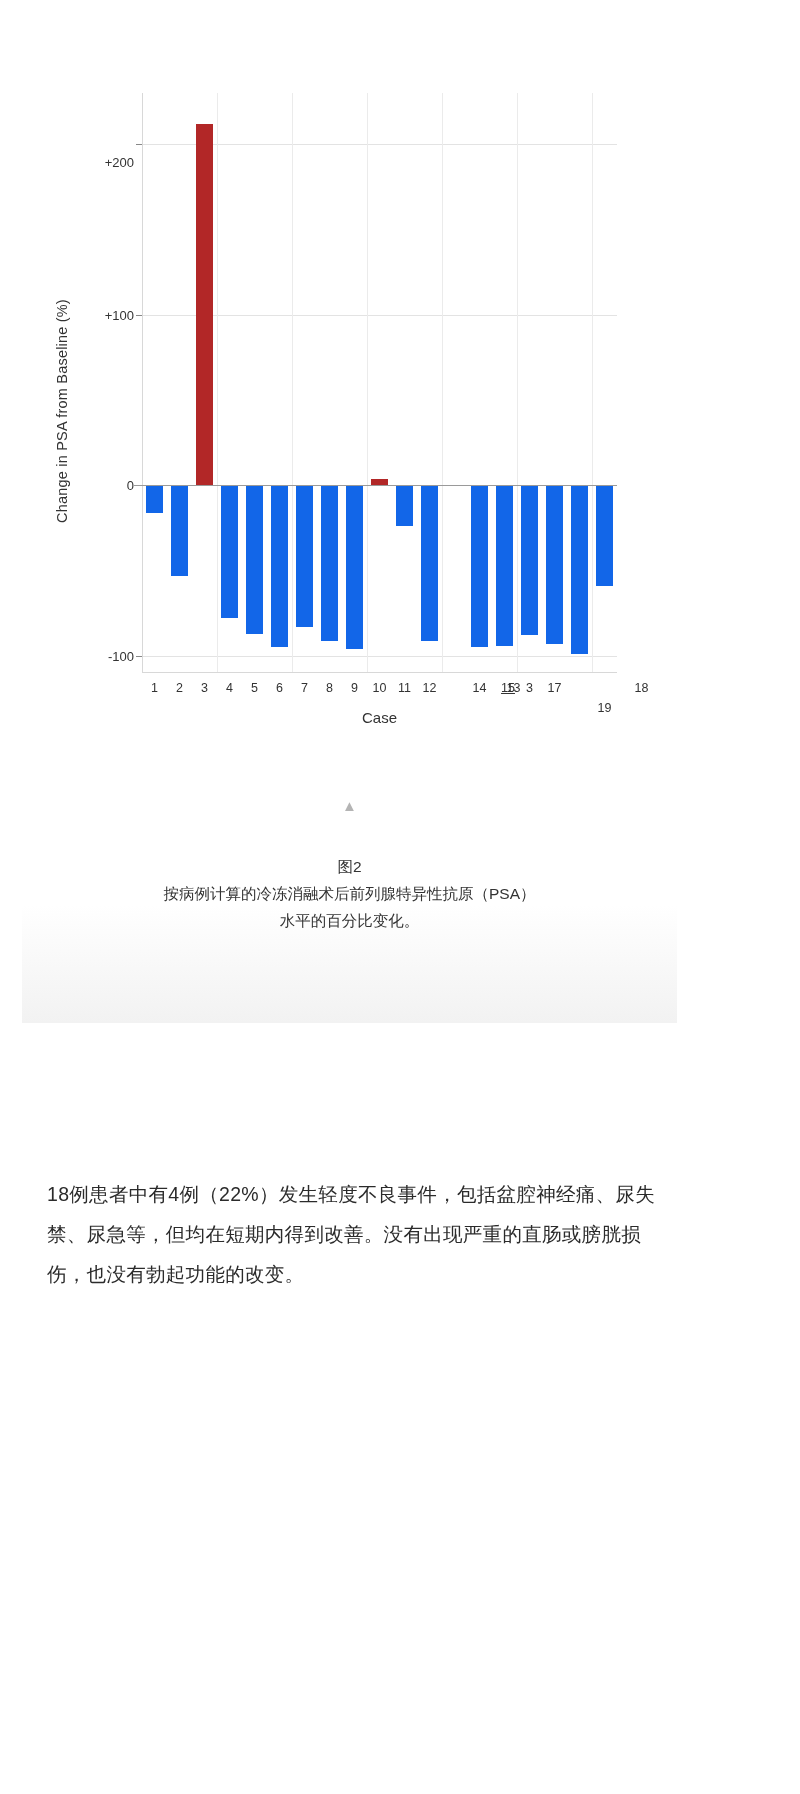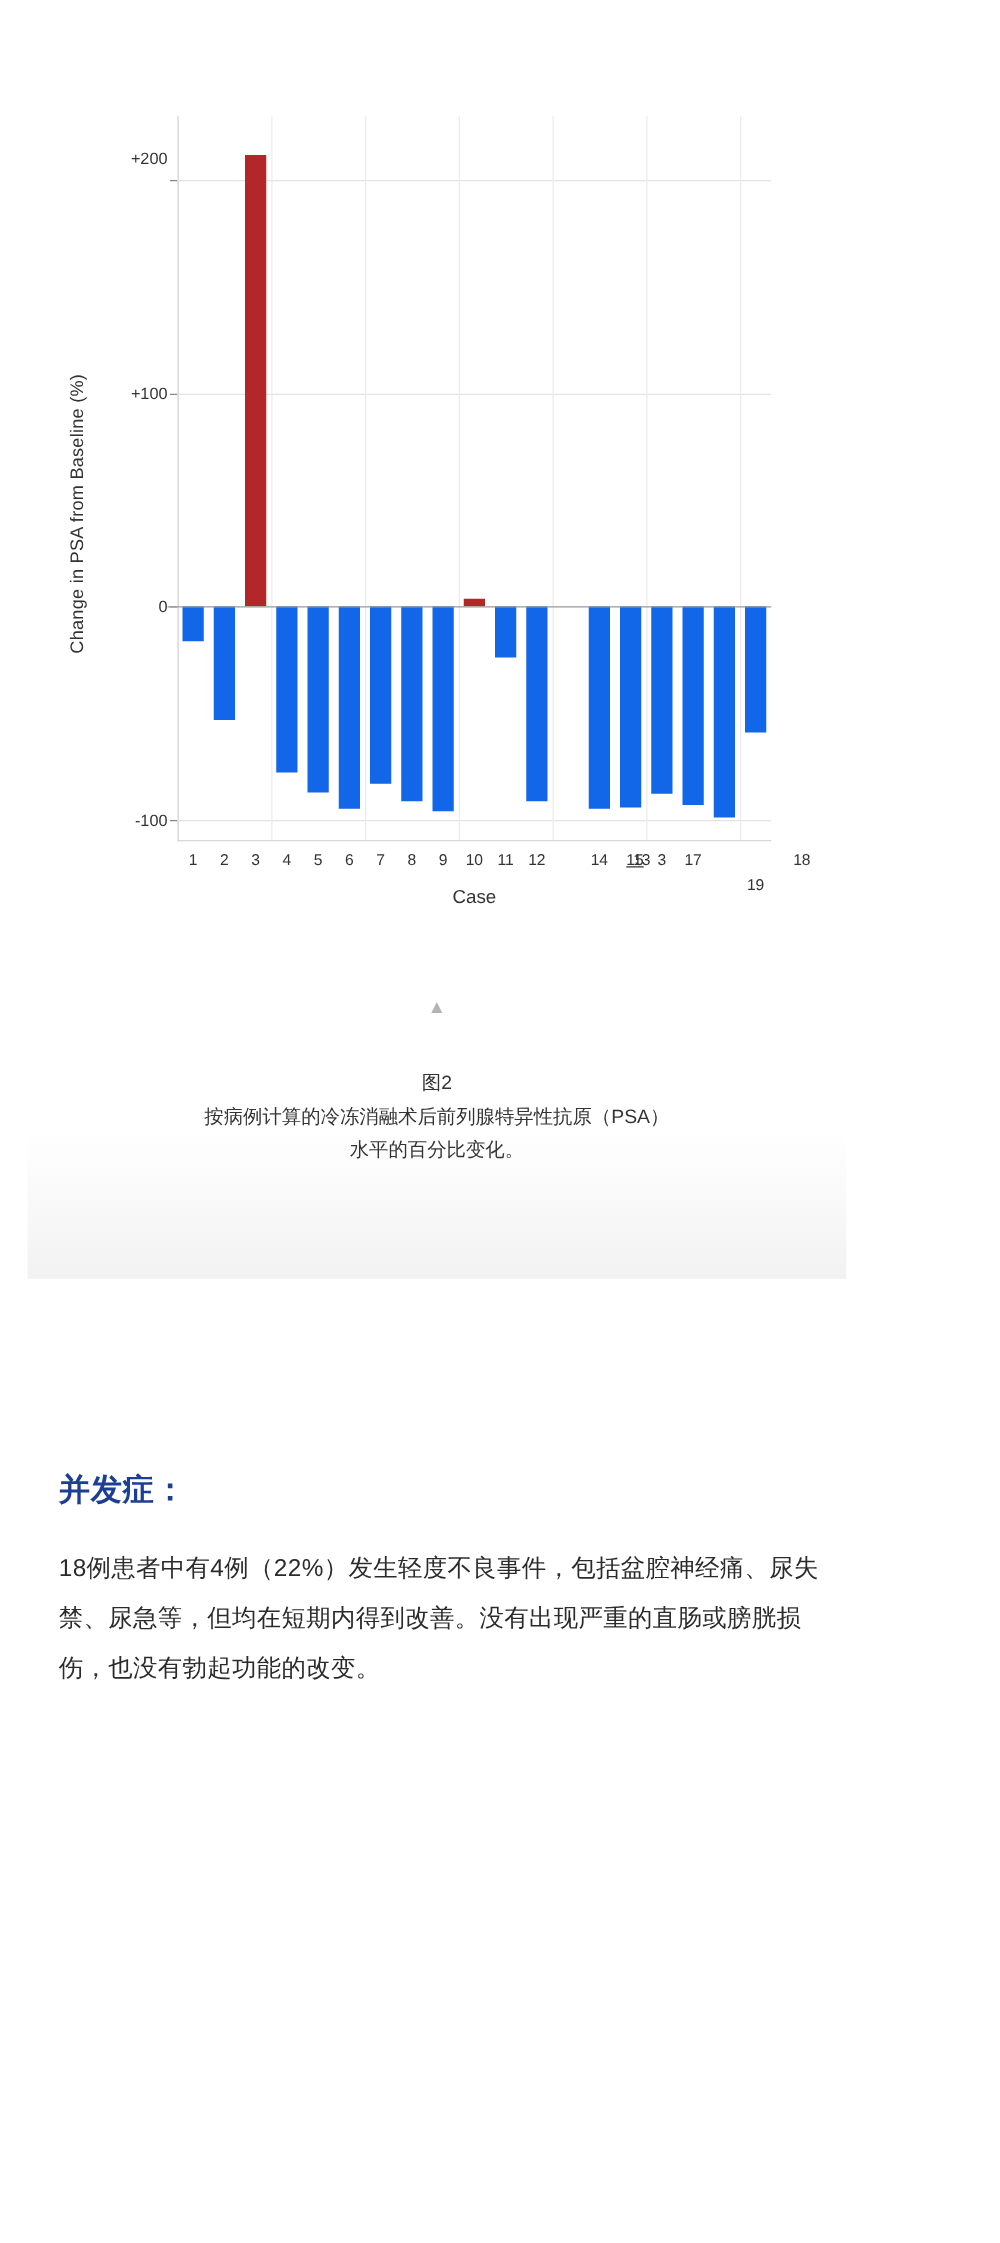--- a/index.html
+++ b/index.html
@@ -212,21 +212,21 @@
         <div class="plot" id="plot">
             <div class="gridline-h" style="top: 562.941px;"></div>
             <div class="ytick" style="top: 562.941px;">-100</div>
             <div class="ytick-mark" style="top: 562.941px;"></div>
             <div class="ytick" style="top: 392.353px;">0</div>
             <div class="ytick-mark" style="top: 392.353px;"></div>
             <div class="gridline-h" style="top: 221.765px;"></div>
             <div class="ytick" style="top: 221.765px;">+100</div>
             <div class="ytick-mark" style="top: 221.765px;"></div>
             <div class="gridline-h" style="top: 51.1765px;"></div>
-            <div class="ytick" style="top: 34px;">+200</div>
+            <div class="ytick" style="top: 69px;">+200</div>
             <div class="ytick-mark" style="top: 51.1765px;"></div>
             <div class="gridline-v" style="left: 0px;"></div>
             <div class="gridline-v" style="left: 75px;"></div>
             <div class="gridline-v" style="left: 150px;"></div>
             <div class="gridline-v" style="left: 225px;"></div>
             <div class="gridline-v" style="left: 300px;"></div>
             <div class="gridline-v" style="left: 375px;"></div>
             <div class="gridline-v" style="left: 450px;"></div>
             <div class="axis-left"></div>
             <div class="axis-bottom"></div>
@@ -279,17 +279,16 @@
 
     <div class="caption">
       <div>图2</div>
       <div>按病例计算的冷冻消融术后前列腺特异性抗原（PSA）</div>
       <div>水平的百分比变化。</div>
     </div>
 
   </div>
 
   <div class="section">
-    <h2 class="section-heading">并发症：</h2>
     <p class="section-body">18例患者中有4例（22%）发生轻度不良事件，包括盆腔神经痛、尿失禁、尿急等，但均在短期内得到改善。没有出现严重的直肠或膀胱损伤，也没有勃起功能的改变。</p>
   </div>
 
 </div>
 
 </body></html>

